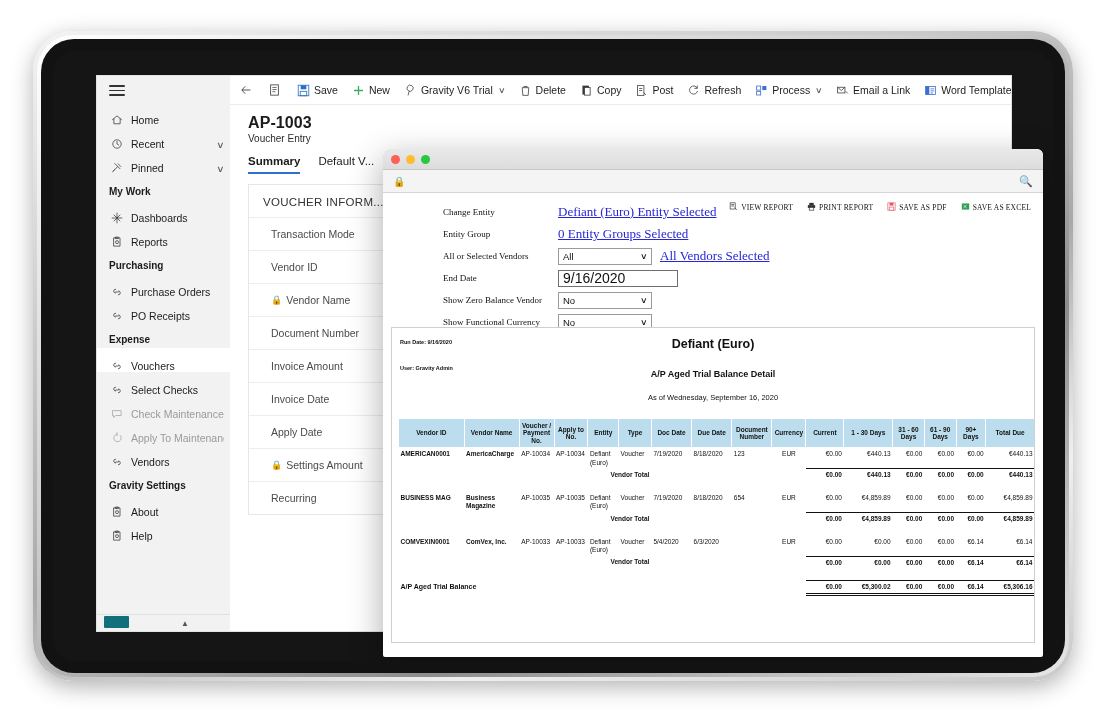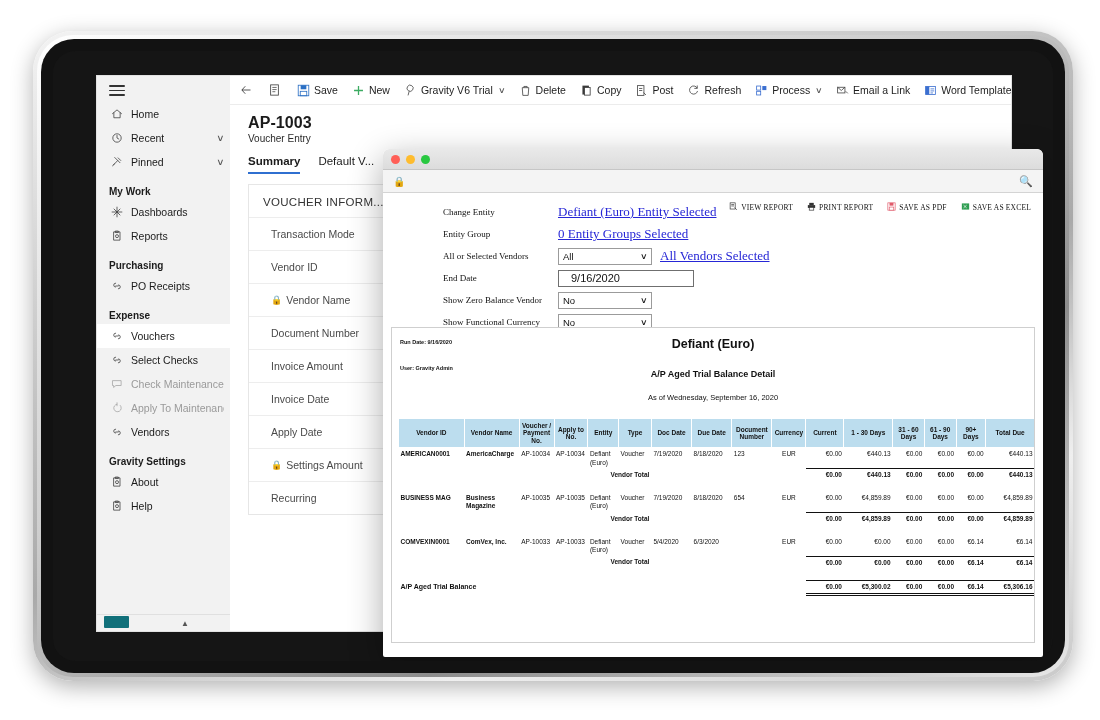--- a/index.html
+++ b/index.html
@@ -18,21 +18,21 @@
 
   
   .app{position:absolute;left:44px;top:25px;width:914px;height:555px;background:#ffffff;overflow:hidden;
        box-shadow:0 0 0 1px #e2e2e2;}
 
   
   .sidebar{position:absolute;left:0;top:0;width:133px;height:100%;background:#f2f2f2;
            border-right:1px solid #e0e0e0;font-size:10.5px;color:#1b1b1b;}
   .hamburger{margin:9px 0 6px 12px;width:16px;}
   .hamburger i{display:block;height:1.6px;background:#333;margin:3px 0;border-radius:1px;}
-  .nav-item{display:flex;align-items:center;height:24px;padding:0 6px 0 12px;cursor:default;position:relative;}
+  .nav-item{display:flex;align-items:flex-end;height:24px;padding:0 6px 0 12px;cursor:default;position:relative;}
   .nav-item .ic{width:16px;flex:0 0 16px;display:flex;align-items:center;justify-content:center;color:#3d3d3d;}
   .nav-item .lbl{margin-left:6px;flex:1;white-space:nowrap;overflow:hidden;}
   .nav-item .chev{font-size:9px;color:#555;transform:scaleX(1.25);}
   .nav-item.selected{background:#ffffff;}
   .nav-item.dim .ic,.nav-item.dim .lbl{color:#9a9a9a;}
   .nav-group{padding:12px 0 3px 12px;font-weight:bold;font-size:10px;color:#1b1b1b;}
   .teal-chip{position:absolute;left:7px;bottom:3px;width:25px;height:12px;background:#11707a;border-radius:1px;}
   .bottombar{position:absolute;left:0;right:0;bottom:0;height:16px;background:#f2f2f2;border-top:1px solid #e0e0e0;}
   .tinyicon{position:absolute;bottom:4px;left:84px;width:7px;height:7px;color:#555;font-size:8px;line-height:7px;}
 
@@ -69,21 +69,21 @@
   .magglyph{font-size:11px;color:#555;}
 
   .params{padding:8px 12px 6px 12px;position:relative;font-family:"Liberation Serif",serif;font-size:9px;color:#111;margin-left:48px;}
   .prow{display:flex;align-items:center;height:22px;}
   .plabel{width:115px;flex:0 0 115px;}
   .plink{color:#2626d6;text-decoration:underline;font-size:13px;}
   .psel{width:84px;height:15px;border:1px solid #9b9b9b;background:#fff;font-family:"Liberation Sans",sans-serif;
         font-size:9.5px;color:#111;display:flex;align-items:center;justify-content:space-between;padding:0 4px;}
   .psel .cv{font-size:8px;color:#111;transform:scaleX(1.3);}
   .ptext{width:110px;height:15px;border:1px solid #6f6f6f;background:#fff;font-family:"Liberation Sans",sans-serif;
-         font-size:11px;color:#111;display:flex;align-items:center;padding:0 12px;}
+         font-size:14px;color:#111;display:flex;align-items:center;padding:0 4px;}
   .afterlink{margin-left:8px;}
   .ractions{position:absolute;right:12px;top:9px;display:flex;gap:14px;font-size:7.5px;color:#111;
             font-family:"Liberation Serif",serif;letter-spacing:.2px;}
   .ract{display:flex;align-items:center;gap:3px;white-space:nowrap;cursor:default;}
 
   .report{position:absolute;left:8px;right:8px;top:178px;bottom:14px;border:1px solid #cfcfcf;background:#fff;overflow:hidden;}
   .rpt-meta{font-size:5.5px;font-weight:bold;color:#111;}
   .rpt-head{position:relative;padding:9px 0 0 0;text-align:center;}
   .rpt-title{font-size:12.5px;font-weight:bold;color:#111;}
   .rpt-sub{font-size:9px;font-weight:bold;color:#111;margin-top:18px;}
@@ -164,20 +164,28 @@
                     <span class="ic">
                       <svg width="12" height="12" viewBox="0 0 16 16">
                         <path d="M4 2.5 H12 V13.5 H4 Z" stroke="#3d3d3d" stroke-width="1.05" fill="none" stroke-linecap="round"></path>
                         <path d="M6.2 1.4 H9.8 V3.4 H6.2 Z" stroke="#3d3d3d" stroke-width="1.05" fill="none" stroke-linecap="round"></path>
                         <circle cx="8" cy="8.2" r="2" fill="none" stroke="#3d3d3d" stroke-width="1.05"></circle>
                       </svg>
                     </span>
                     <span class="lbl">Reports</span>
                   </div>
                   <div class="nav-group">Purchasing</div>
+                  <div class="nav-item">
+                    <span class="ic">
+                      <svg width="12" height="12" viewBox="0 0 16 16">
+                        <path d="M6.2 4.2 A2.6 2.6 0 1 0 6.2 9.4 M9.8 6.6 A2.6 2.6 0 1 1 9.8 11.8 M6.5 8 H9.5" stroke="#3d3d3d" stroke-width="1.05" fill="none" stroke-linecap="round"></path>
+                      </svg>
+                    </span>
+                    <span class="lbl">Purchase Orders</span>
+                  </div>
                   <div class="nav-item">
                     <span class="ic">
                       <svg width="12" height="12" viewBox="0 0 16 16">
                         <path d="M6.2 4.2 A2.6 2.6 0 1 0 6.2 9.4 M9.8 6.6 A2.6 2.6 0 1 1 9.8 11.8 M6.5 8 H9.5" stroke="#3d3d3d" stroke-width="1.05" fill="none" stroke-linecap="round"></path>
                       </svg>
                     </span>
                     <span class="lbl">PO Receipts</span>
                   </div>
                   <div class="nav-group">Expense</div>
                   <div class="nav-item selected">

